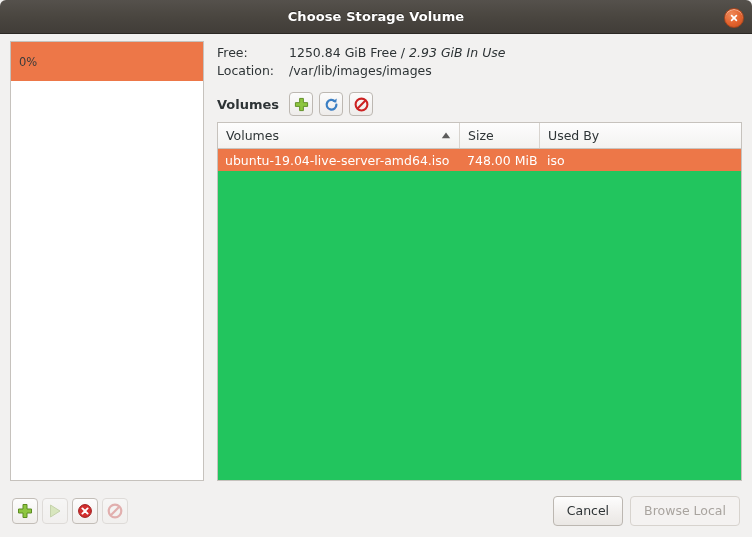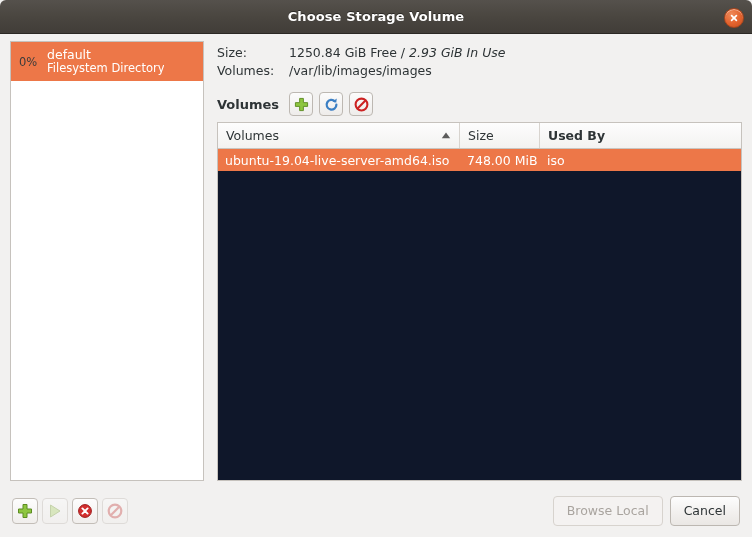--- a/index.html
+++ b/index.html
@@ -201,23 +201,23 @@
   .th:last-child { border-right: none; }
   .th .sort-arrow {
     margin-left: auto;
     padding-left: 6px;
     display: flex;
     align-items: center;
   }
   .col-volumes { width: 242px; }
   .col-size    { width: 80px; }
   .col-format  { width: 80px; }
-  .col-usedby  { flex: 1; font-weight: bold; }
-
-  .tbody { flex: 1; min-height: 0; background: #0f172a; }
+  .col-usedby  { flex: 1; }
+
+  .tbody { flex: 1; min-height: 0; background: #22c55e; }
   .trow {
     display: flex;
     height: 22px;
     align-items: center;
     cursor: pointer;
   }
   .trow.selected { background: #ed7748; color: #ffffff; }
   .td {
     padding: 0 7px;
     font-size: 12.5px;
@@ -302,36 +302,32 @@
     </div>
   </div>
 
   <div class="body-area">
 
     <div class="panes">
 
       <div class="pool-list">
         <div class="pool-row selected">
           <span class="pool-pct">0%</span>
-          <span class="pool-texts">
-            <span class="pool-name">default</span>
-            <span class="pool-sub">Filesystem Directory</span>
-          </span>
         </div>
       </div>
 
       <div class="right-pane">
 
         <div class="info-grid">
-          <div class="info-label">Size:</div>
+          <div class="info-label">Free:</div>
           <div class="info-value">
             <span>1250.84 GiB Free /</span>
             <span class="italic">2.93 GiB In Use</span>
           </div>
-          <div class="info-label">Volumes:</div>
+          <div class="info-label">Location:</div>
           <div class="info-value">/var/lib/images/images</div>
         </div>
 
         <div class="vol-toolbar">
           <span class="vol-label">Volumes</span>
 
           <span class="tool-btn">
             <span>
               <svg width="15" height="15" viewBox="0 0 16 16" aria-hidden="true">
                 <path d="M6 1.5h4v4.5h4.5v4H10v4.5H6V10H1.5V6H6z" fill="#8ec640" stroke="#5d8c22" stroke-width="1" stroke-linejoin="round"></path>
@@ -420,20 +416,20 @@
           <span>
             <svg width="16" height="16" viewBox="0 0 16 16" aria-hidden="true">
               <circle cx="8" cy="8" r="6.3" fill="none" stroke="#cc5555" stroke-width="2.2"></circle>
               <path d="M3.8 12.2 L12.2 3.8" stroke="#cc5555" stroke-width="2.2"></path>
             </svg>
           </span>
         </span>
       </div>
 
       <div class="bottom-right">
+        <button class="dlg-btn">Cancel</button>
         <button class="dlg-btn disabled" disabled="">Browse Local</button>
-        <button class="dlg-btn">Cancel</button>
       </div>
 
     </div>
 
   </div>
 </div>
 
 </body></html>

